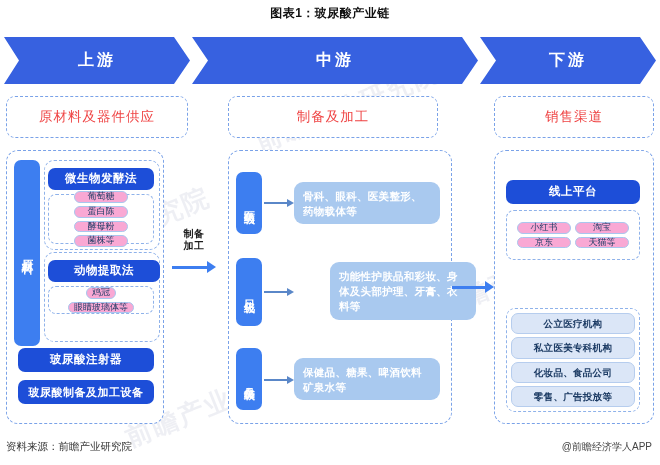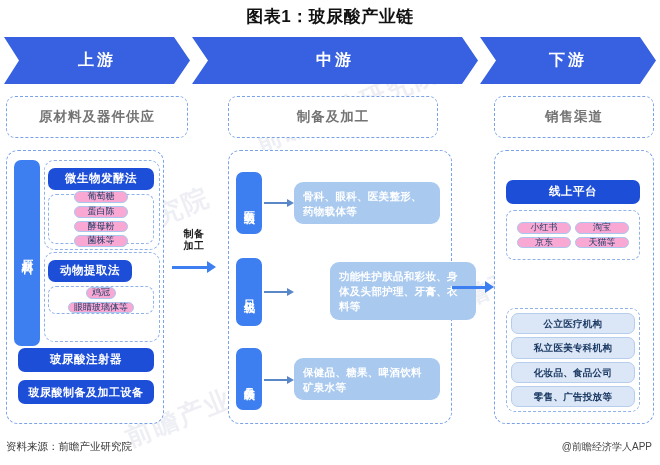--- a/index.html
+++ b/index.html
@@ -22,21 +22,21 @@
     transform:rotate(-22deg);
     white-space:nowrap;
     pointer-events:none;
     letter-spacing:2px;
   }
 
   
   .title{
     position:absolute;top:5px;left:0;width:660px;
     text-align:center;
-    font-size:17px;font-weight:bold;color:#111;
+    font-size:12px;font-weight:bold;color:#111;
     letter-spacing:.5px;
   }
 
   
   .banners{position:absolute;top:37px;left:4px;width:652px;height:47px;}
   .chev{
     position:absolute;top:0;height:47px;
     background:#3761e0;
     display:flex;align-items:center;justify-content:center;
     color:#fff;font-size:16px;font-weight:bold;letter-spacing:3px;
@@ -48,21 +48,21 @@
   .chev.c3{left:476px;width:176px;
     clip-path:polygon(0 0, 160px 0, 176px 50%, 160px 100%, 0 100%, 16px 50%);}
 
   
   .col-head{
     position:absolute;
     border:1.3px dashed #7aa2e8;
     border-radius:9px;
     background:#fff;
     display:flex;align-items:center;justify-content:center;
-    color:#737373;font-size:13.5px;font-weight:bold;letter-spacing:1px;
+    color:#ef4444;font-size:13.5px;font-weight:normal;letter-spacing:1px;
   }
   #head-up{left:6px;top:96px;width:180px;height:40px;}
   #head-mid{left:228px;top:96px;width:208px;height:40px;}
   #head-down{left:494px;top:96px;width:158px;height:40px;}
 
   
   .col-body{
     position:absolute;
     border:1.3px dashed #7aa2e8;
     border-radius:12px;
@@ -94,21 +94,21 @@
 
   .blue-btn{
     position:absolute;
     background:#1d4ed8;border-radius:7px;
     color:#fff;font-weight:bold;
     display:flex;align-items:center;justify-content:center;
     text-align:center;line-height:1.15;
     letter-spacing:.5px;
   }
   #btn-ferment{left:48px;top:168px;width:106px;height:22px;font-size:11.5px;}
-  #btn-animal{left:48px;top:260px;width:84px;height:22px;font-size:11.5px;}
+  #btn-animal{left:48px;top:260px;width:112px;height:22px;font-size:11.5px;}
   #btn-syringe{left:18px;top:348px;width:136px;height:24px;font-size:11.5px;}
   #btn-equip{left:18px;top:380px;width:136px;height:24px;font-size:11px;}
 
   .pill-wrap{
     position:absolute;
     border:1.2px dashed #8fb2ea;border-radius:8px;
     background:#fff;
     display:flex;flex-wrap:wrap;
     gap:3px 4px;
     padding:4px;

